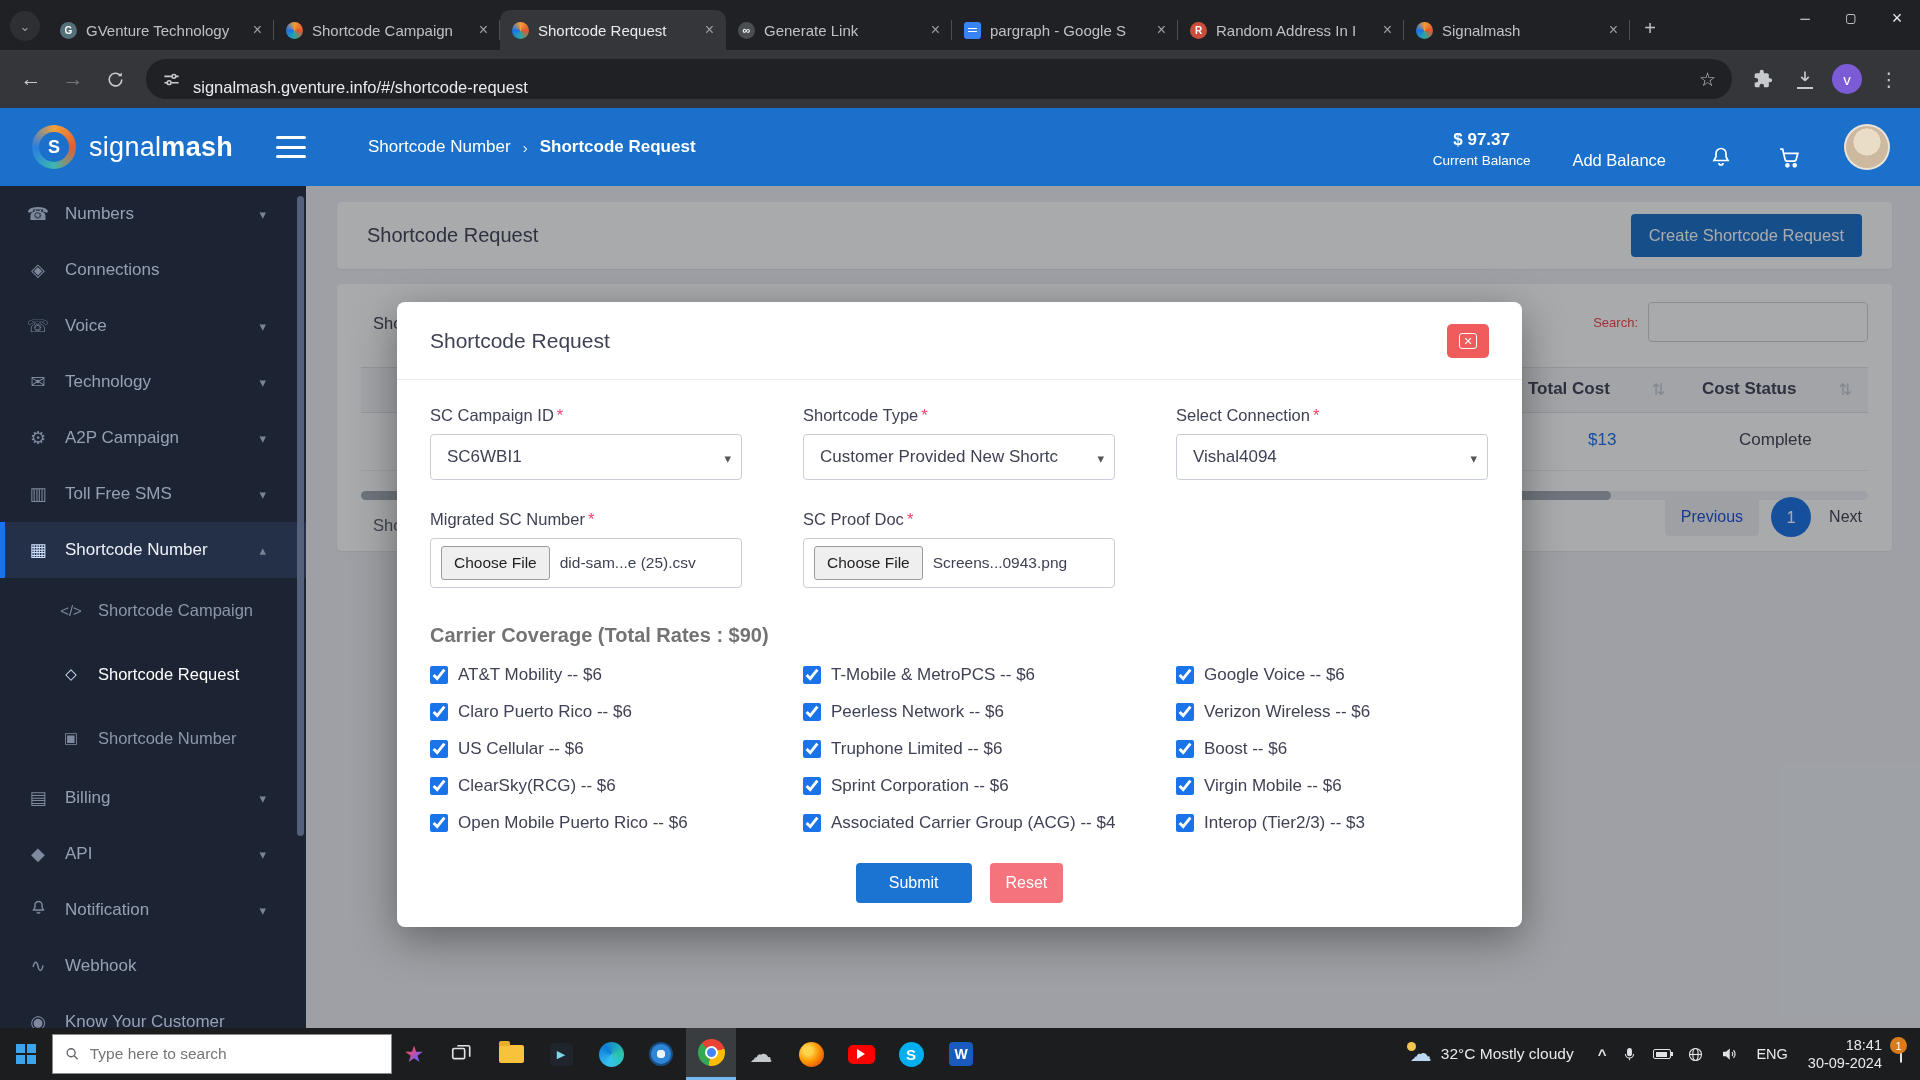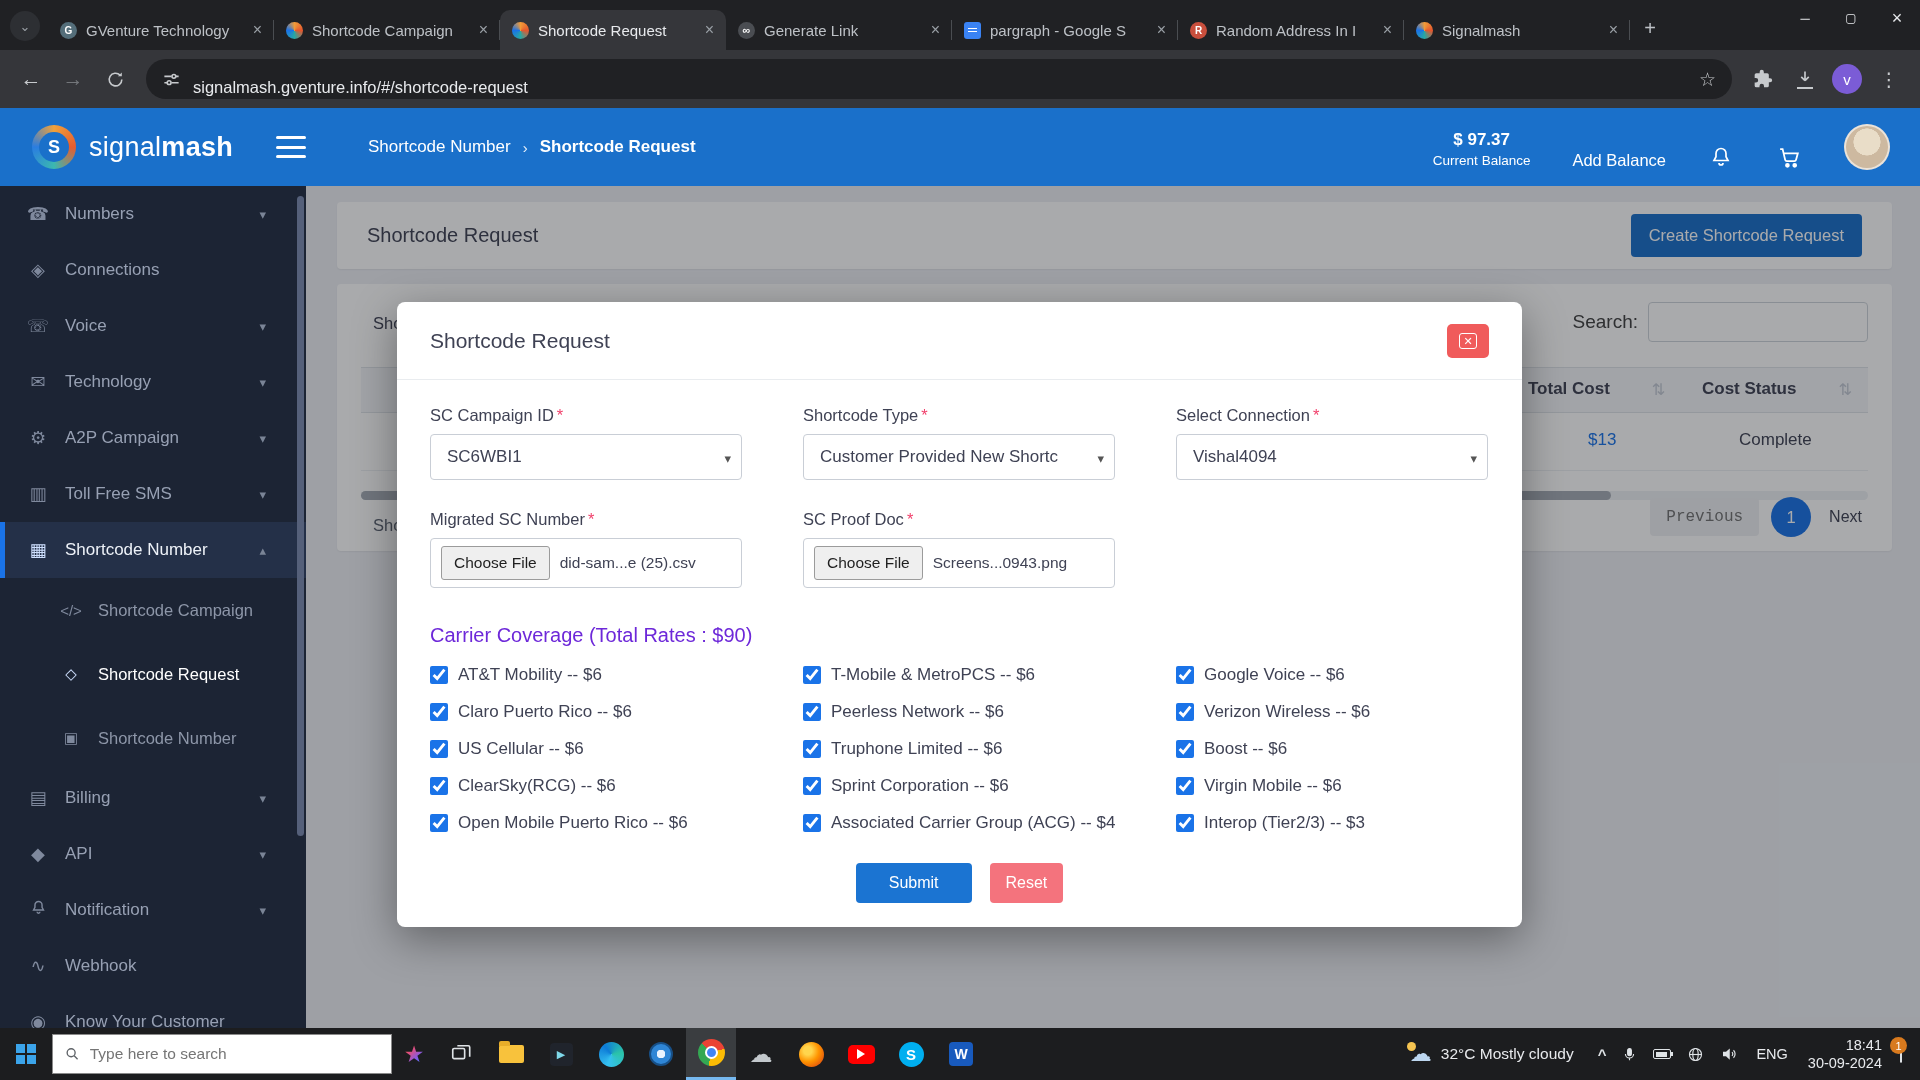--- a/index.html
+++ b/index.html
@@ -76,54 +76,54 @@
   .sb-thumb { position:absolute; right:2px; top:10px; width:7px; height:640px; border-radius:4px; background:#55607a; }
 
   
   .main { position:absolute; left:306px; top:186px; right:0; bottom:52px; background:#eef0f5; }
   .pagecard { position:absolute; left:31px; top:16px; right:28px; height:67px; background:#fff; border-radius:4px; box-shadow:0 1px 2px rgba(0,0,0,.06); display:flex; align-items:center; padding:0 30px; }
   .pagetitle { font-size:20px; font-weight:500; color:#3f4254; }
   .createbtn { margin-left:auto; background:#1a70ca; color:#fff; border:none; border-radius:4px; padding:12px 18px; font-size:16.5px; font-family:inherit; }
   .contentcard { position:absolute; left:31px; top:98px; right:28px; height:267px; background:#fff; border-radius:4px; box-shadow:0 1px 2px rgba(0,0,0,.06); }
   .show-label { position:absolute; left:36px; top:30px; font-size:16.5px; color:#3f4254; }
   .searchrow { position:absolute; right:24px; top:18px; display:flex; align-items:center; gap:10px; }
-  .search-label { font-size:19px; color:#404040; }
+  .search-label { font-size:13px; color:#ef4444; }
   .search-input { width:220px; height:40px; border:1px solid #ced4da; border-radius:4px; font-family:inherit; font-size:16px; padding:0 10px; }
   .thead { position:absolute; left:24px; right:24px; top:83px; height:46px; background:#f4f6f9; border-top:1px solid #dfe3e8; border-bottom:1px solid #dfe3e8; }
   .thcell { position:absolute; top:95px; display:flex; align-items:center; font-size:17px; font-weight:bold; color:#3f4254; }
   .thcell .sort { margin-left:42px; color:#c3c9d4; font-size:16px; font-weight:normal; }
   .trow { position:absolute; left:24px; right:24px; top:129px; height:58px; border-bottom:1px solid #eceff3; }
   .tcell { position:absolute; top:146px; font-size:17px; color:#3f4254; }
   .tcell.link { color:#1a73e8; }
   .hscroll-track { position:absolute; left:24px; right:24px; top:207px; height:9px; border-radius:5px; background:#eef1f4; }
   .hscroll-thumb { position:absolute; left:24px; top:207px; width:1250px; height:9px; border-radius:5px; background:#a7adb6; }
   .showing-label { position:absolute; left:36px; top:232px; font-size:16.5px; color:#5a6270; }
   .pager { position:absolute; right:24px; top:213px; display:flex; align-items:center; gap:12px; }
-  .page-prev { background:#eef0f3; color:#737373; border-radius:4px; padding:10px 16px; font-size:16px;font-family:Liberation Mono, monospace; }
+  .page-prev { background:#eef0f3; color:#1d4ed8; border-radius:4px; padding:10px 16px; font-size:16px; }
   .page-num { width:40px; height:40px; border-radius:50%; background:#1a73e8; color:#fff; font-size:16.5px; display:flex; align-items:center; justify-content:center; }
   .page-next { color:#3f4254; font-size:16px; padding:10px 6px; }
 
   
   .overlay { position:absolute; left:306px; top:186px; right:0; bottom:52px; background:rgba(16,20,26,0.36); z-index:40; }
   .modal { position:absolute; left:397px; top:302px; width:1125px; height:625px; background:#fff; border-radius:8px; box-shadow:0 12px 44px rgba(0,0,0,.38); z-index:50; }
   .modal-header { height:78px; display:flex; align-items:center; padding:0 33px; border-bottom:1px solid #e9ecef; }
   .modal-title { font-size:21px; font-weight:500; color:#3f4254; }
   .modal-close { margin-left:auto; width:42px; height:34px; background:#f05b5b; border:none; border-radius:5px; display:flex; align-items:center; justify-content:center; }
   .modal-close .xbox { border:1.5px solid #fff; border-radius:3px; color:#fff; font-size:11px; line-height:14px; padding:0 3px; }
   .modal-body { padding:26px 33px 0; }
   .formgrid { display:grid; grid-template-columns:312px 312px 312px; column-gap:61px; row-gap:30px; }
   .field label { display:block; font-size:16.5px; color:#3f4254; margin-bottom:9px; }
   .req { color:#f1416c; margin-left:3px; }
   .selectbox { height:46px; border:1px solid #c9ced6; border-radius:4px; display:flex; align-items:center; padding:0 28px 0 16px; font-size:17px; color:#3f4254; position:relative; white-space:nowrap; overflow:hidden; }
   .selectbox .caret { position:absolute; right:10px; top:16px; font-size:13px; color:#555; }
   .textinput { width:100%; height:46px; border:1px solid #c9ced6; border-radius:4px; padding:0 16px; font-size:17px; color:#3f4254; font-family:inherit; }
   .filebox { height:50px; border:1px solid #c9ced6; border-radius:4px; display:flex; align-items:center; padding:0 10px; gap:10px; overflow:hidden; }
   .filebtn { background:#efefef; border:1px solid #9b9b9b; border-radius:3px; font-size:15.5px; color:#1f1f1f; padding:7px 12px; font-family:inherit; flex:none; }
   .filename { font-size:15.5px; color:#3f4254; white-space:nowrap; overflow:hidden; }
-  .carrier-heading { margin-top:36px; font-size:20px; font-weight:400; color:#6d28d9; }
+  .carrier-heading { margin-top:36px; font-size:20px; font-weight:700; color:#737373; }
   .chkgrid { display:grid; grid-template-columns:312px 312px 312px; column-gap:61px; margin-top:18px; }
   .chkcol { display:flex; flex-direction:column; gap:17px; }
   .chk { display:flex; align-items:center; gap:10px; }
   .chk input { width:18px; height:18px; accent-color:#1a73e8; flex:none; }
   .chk-label { font-size:17px; color:#3f4254; white-space:nowrap; }
   .modal-actions { display:flex; justify-content:center; gap:18px; margin-top:30px; }
   .btn-submit { background:#1b74d2; color:#fff; border:none; border-radius:4px; padding:11px 33px; font-size:16px; font-family:inherit; }
   .btn-reset { background:#f4737d; color:#fff; border:none; border-radius:4px; padding:11px 16px; font-size:16px; font-family:inherit; }
 
   

